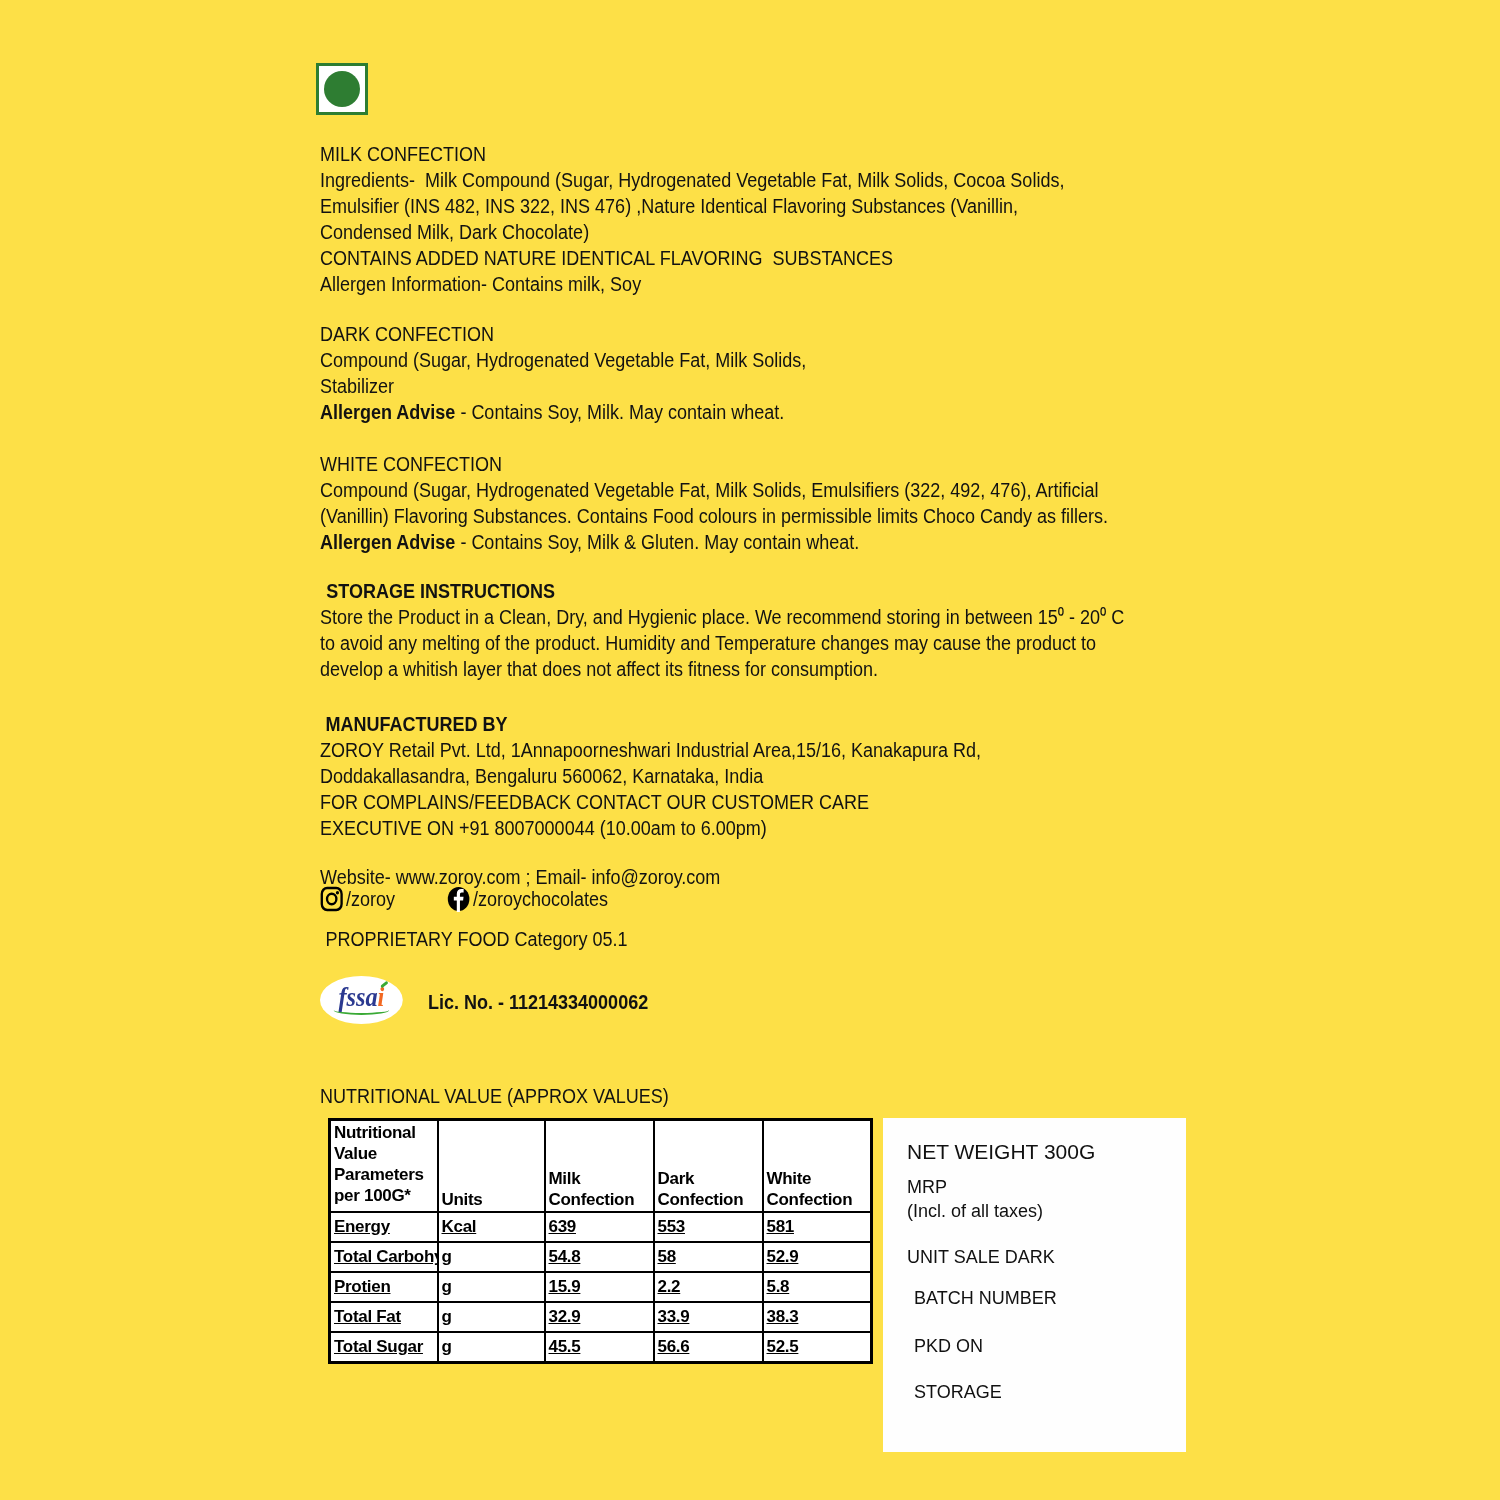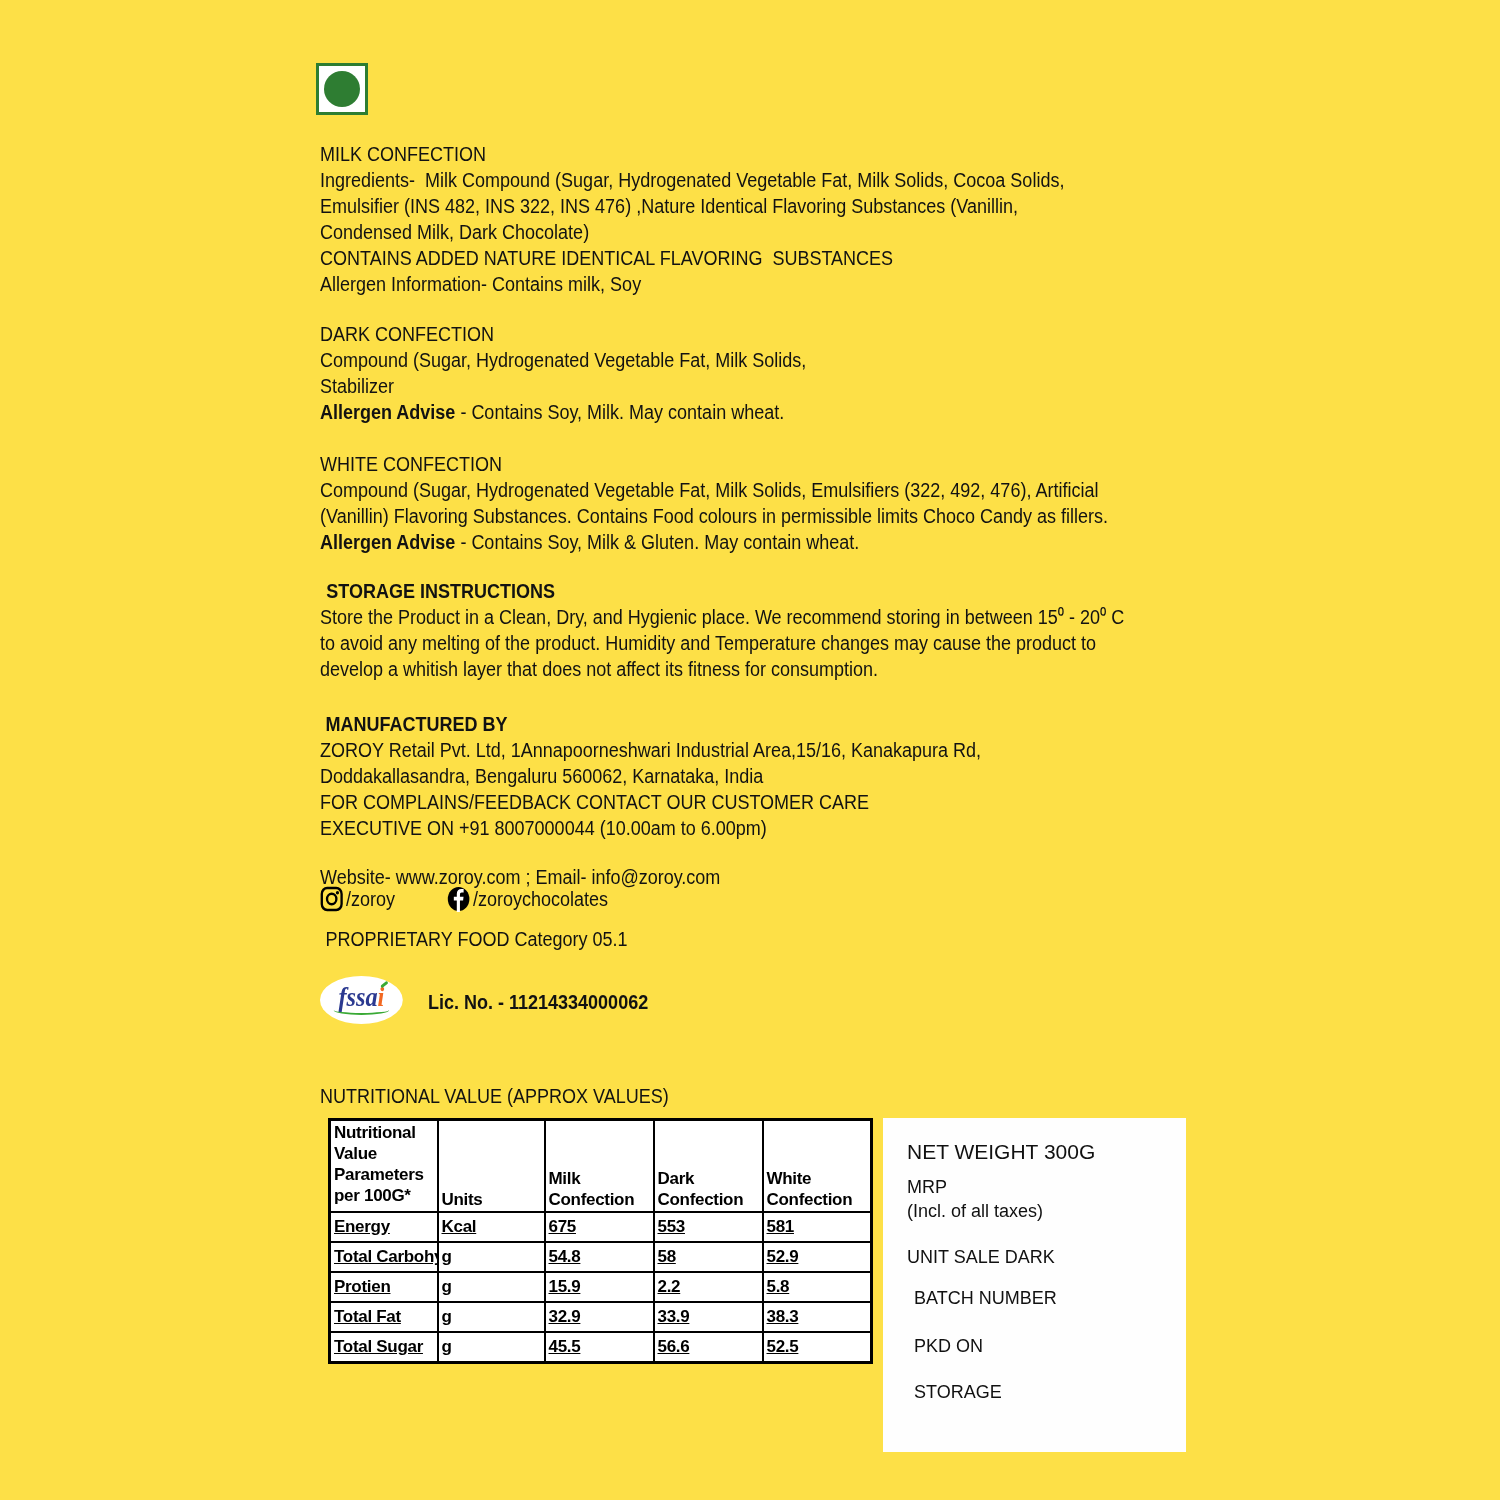--- a/index.html
+++ b/index.html
@@ -181,21 +181,21 @@
         <th>Units</th>
         <th>Milk Confection</th>
         <th>Dark Confection</th>
         <th>White Confection</th>
       </tr>
     </thead>
     <tbody>
       <tr>
         <td>Energy</td>
         <td>Kcal</td>
-        <td>675</td>
+        <td>639</td>
         <td>553</td>
         <td>581</td>
       </tr>
       <tr>
         <td>Total Carbohy</td>
         <td>g</td>
         <td>54.8</td>
         <td>58</td>
         <td>52.9</td>
       </tr>

